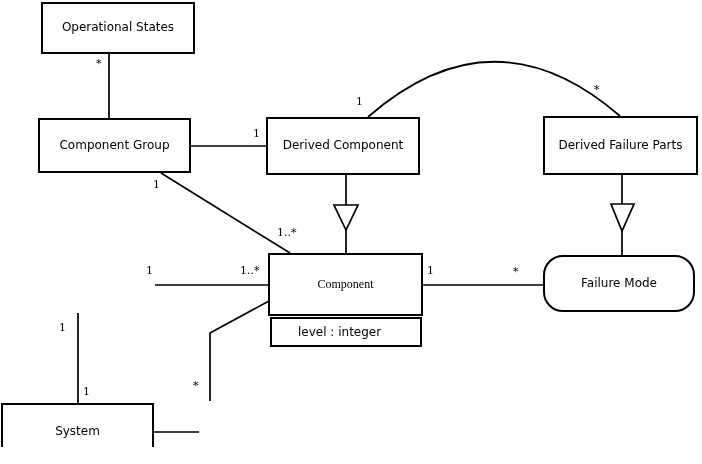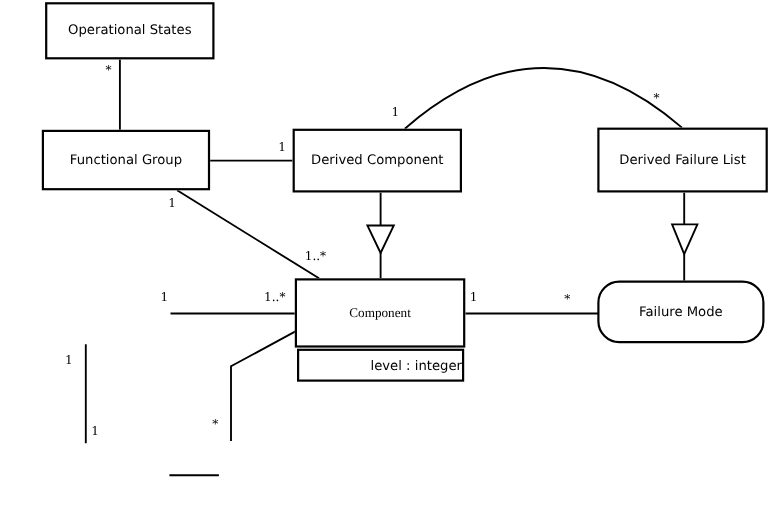--- a/index.html
+++ b/index.html
@@ -36,23 +36,23 @@
     display:flex;align-items:center;justify-content:center;
     font-size:12px;
     text-align:center;
     line-height:1.15;
   }
   .uml-attr{
     position:absolute;
     box-sizing:border-box;
     border:2px solid var(--line);
     background:var(--fill);
-    display:flex;align-items:center;justify-content:flex-end;
+    display:flex;align-items:center;justify-content:flex-start;
     font-size:12px;
-    padding-left:13px;
+    padding-left:26px;
     line-height:1;
   }
   .mult{
     position:absolute;
     font-family:"DejaVu Serif","Liberation Serif",serif;
     font-size:11px;
     line-height:1;
     color:var(--text);
     white-space:nowrap;
   }
@@ -118,43 +118,46 @@
       <polygon points="611,204 634,204 622,231"></polygon>
       <line x1="622" y1="231" x2="622" y2="255"></line>
     </g>
   </svg>
 
   <div class="uml-class box-operational-states">
     <span>Operational States</span>
   </div>
 
   <div class="uml-class box-functional-group">
-    <span>Functional Group</span>
+    <span>Component Group</span>
   </div>
 
   <div class="uml-class box-derived-component">
     <span>Derived Component</span>
   </div>
 
   <div class="uml-class box-derived-failure-mode">
-    <span>Derived Failure List</span>
+    <span>Derived Failure Parts</span>
   </div>
 
 
   <div class="uml-class box-component-name">
     <span>Component</span>
   </div>
   <div class="uml-attr box-component-attr">
     <span>level : integer</span>
   </div>
 
   <div class="uml-class box-failure-mode">
     <span>Failure Mode</span>
   </div>
 
+  <div class="uml-class box-system">
+    <span>System</span>
+  </div>
 
 
   <span class="mult m-os-end">*</span>
   <span class="mult m-fg-dc">1</span>
   <span class="mult m-fg-comp-src">1</span>
   <span class="mult m-fg-comp-tgt">1..*</span>
   <span class="mult m-dc-dfm-src">1</span>
   <span class="mult m-dc-dfm-tgt">*</span>
   <span class="mult m-pl-comp-src">1</span>
   <span class="mult m-pl-comp-tgt">1..*</span>

